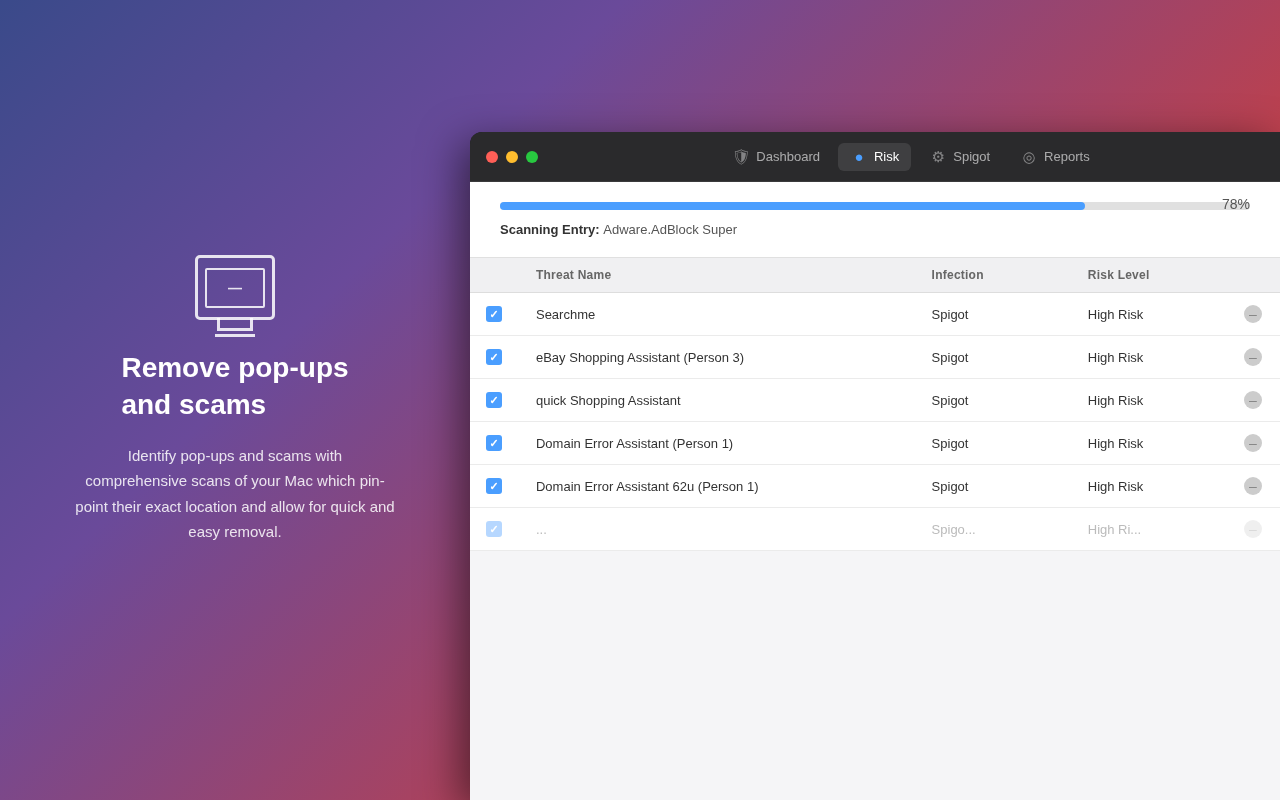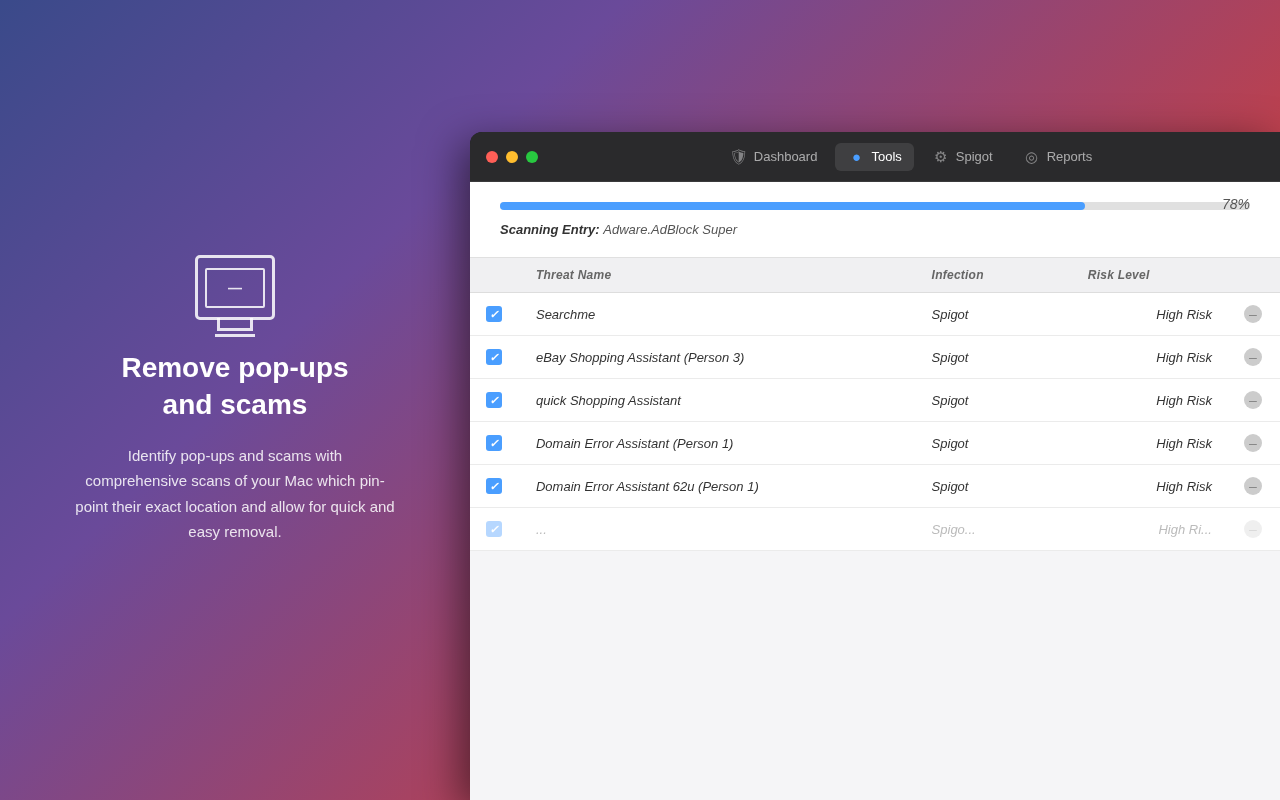--- a/index.html
+++ b/index.html
@@ -82,21 +82,21 @@
       content: '—';
       color: rgba(255,255,255,0.85);
       font-size: 14px;
       font-weight: bold;
     }
 
     .left-title {
       color: #fff;
       font-size: 28px;
       font-weight: 600;
-      text-align: center;
+      text-align: left;
       line-height: 1.3;
       margin-bottom: 20px;
     }
 
     .left-desc {
       color: rgba(255,255,255,0.85);
       font-size: 15px;
       text-align: center;
       line-height: 1.7;
       max-width: 320px;
@@ -174,21 +174,20 @@
     .nav-item.active .nav-icon {
       color: #4a9eff;
       opacity: 1;
     }
 
     
     .main-content {
       background: #f5f5f7;
       height: calc(100% - 50px);
       overflow: hidden;
-      font-style: italic;
     }
 
     
     .scan-header {
       background: #fff;
       padding: 20px 30px;
       border-bottom: 1px solid #e0e0e0;
     }
 
     .progress-bar-container {
@@ -277,21 +276,20 @@
       justify-content: center;
       color: #fff;
       font-size: 11px;
       font-weight: bold;
       flex-shrink: 0;
     }
 
     .risk-high {
       color: #4a9eff;
       font-size: 13px;
-      text-align: right;
     }
 
     .remove-btn {
       width: 18px;
       height: 18px;
       border-radius: 50%;
       background: #ccc;
       display: flex;
       align-items: center;
       justify-content: center;
@@ -341,21 +339,21 @@
       <div class="traffic-light tl-green"></div>
     </div>
 
     <div class="nav-items">
       <div class="nav-item">
         <span class="nav-icon">🛡</span>
         <span>Dashboard</span>
       </div>
       <div class="nav-item active">
         <span class="nav-icon" style="color:#4a9eff;">●</span>
-        <span>Tools</span>
+        <span>Risk</span>
       </div>
       <div class="nav-item">
         <span class="nav-icon">⚙</span>
         <span>Spigot</span>
       </div>
       <div class="nav-item">
         <span class="nav-icon">◎</span>
         <span>Reports</span>
       </div>
     </div>

